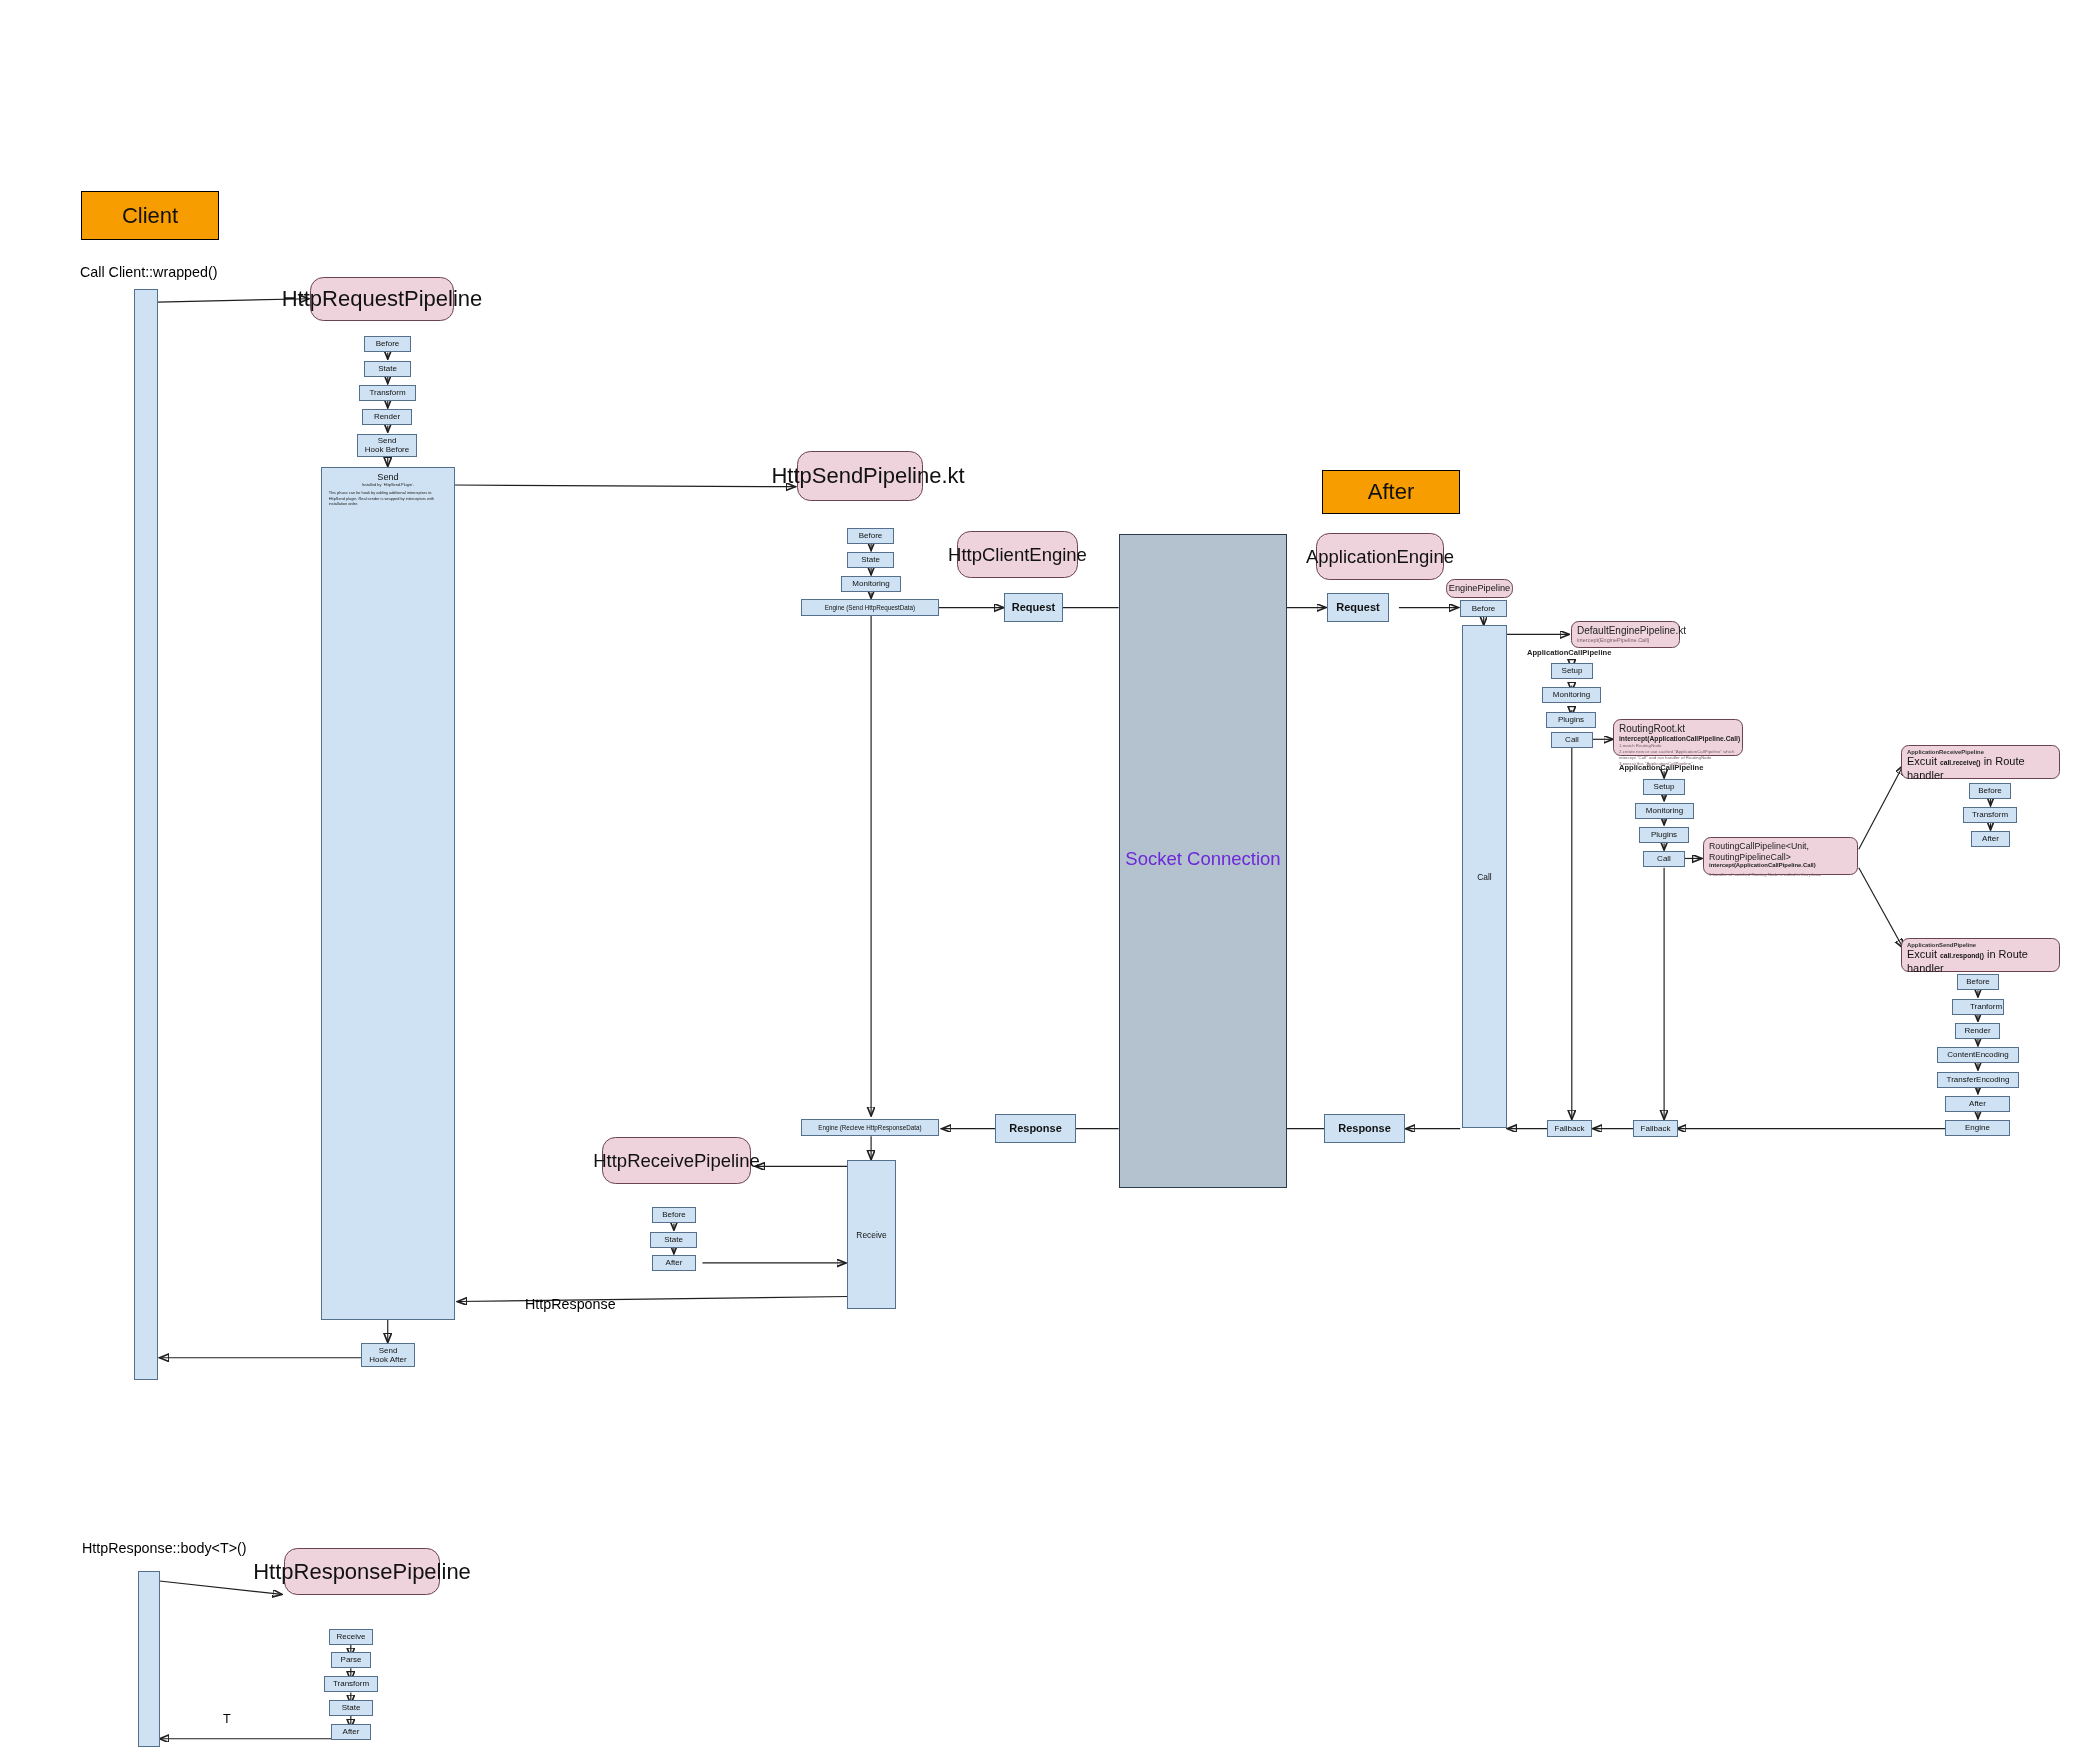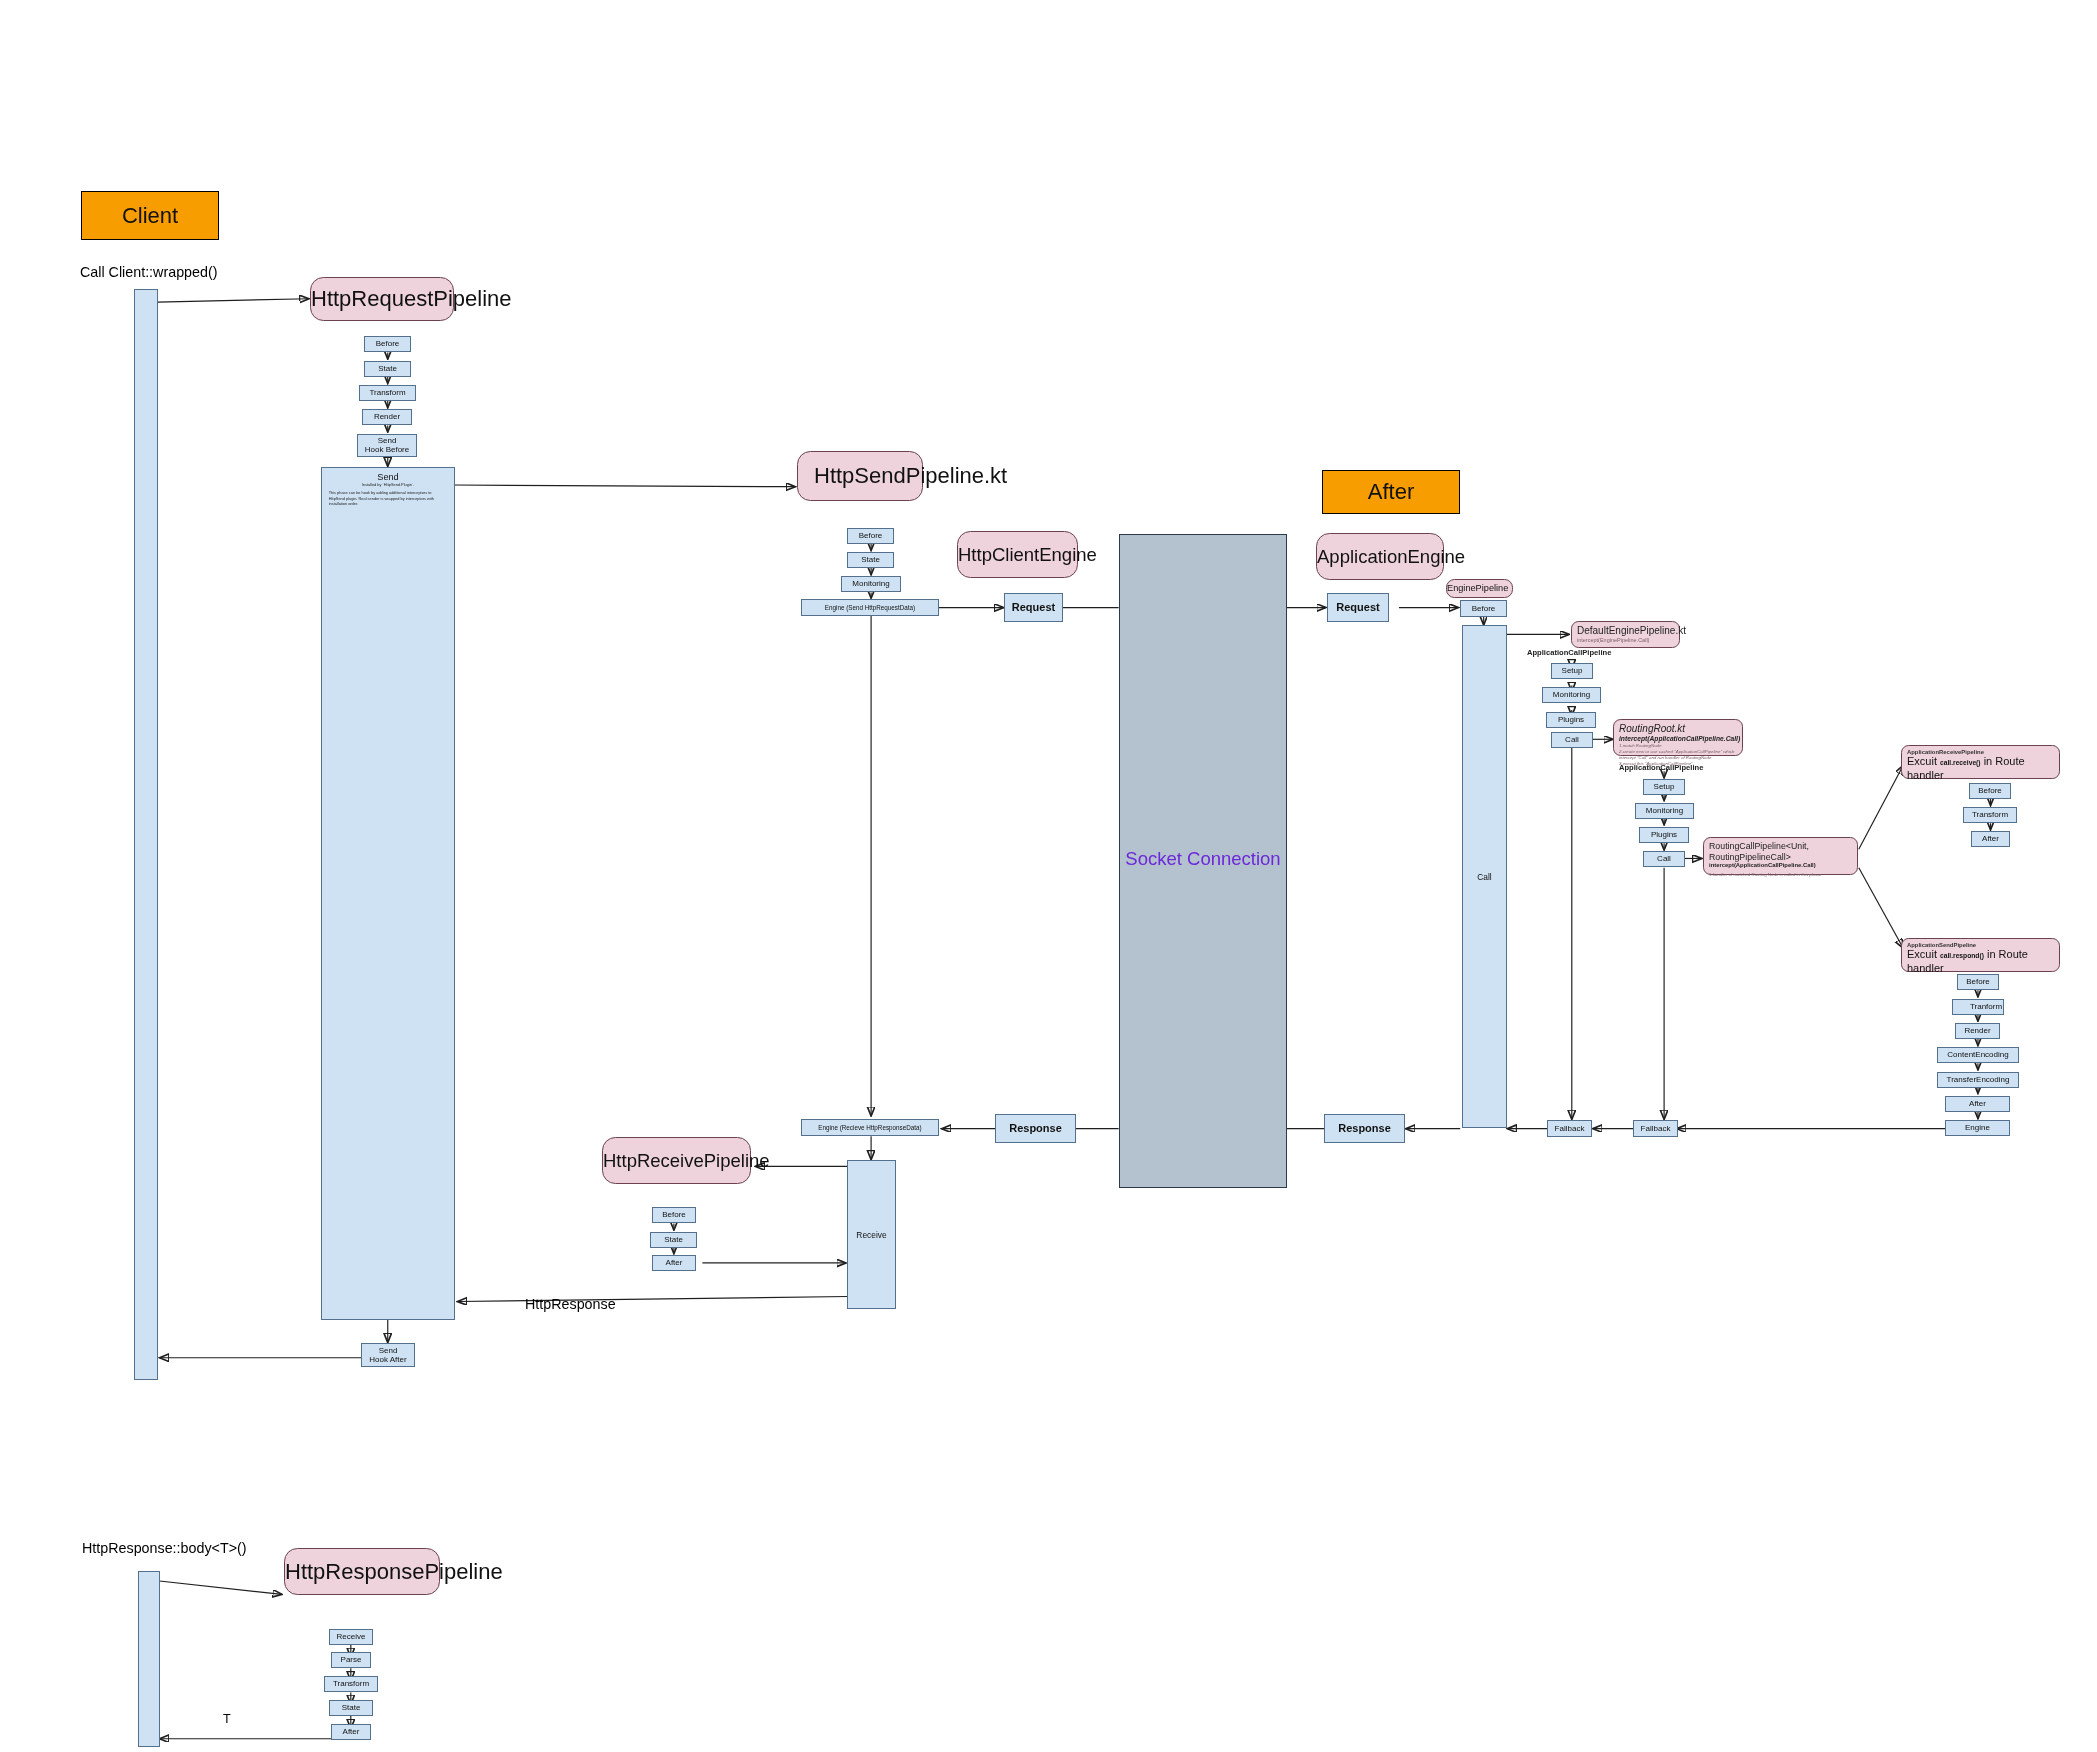--- a/index.html
+++ b/index.html
@@ -9,21 +9,21 @@
 
   
   .actor{
     background:#f79d00;border:1.7px solid #000;
     display:flex;align-items:center;justify-content:center;
     font-size:22px;color:#111;
   }
   
   .pipe{
     background:#eed3dd;border:1.3px solid #6b4252;border-radius:13.4px;
-    display:flex;align-items:center;justify-content:flex-start;
+    display:flex;align-items:center;justify-content:center;
     font-size:22px;color:#111;text-align:center;
   }
   .pipe.small{font-size:11px;border-radius:8.4px;border-width:1px;}
   .pipe.note{
     display:block;align-items:flex-start;justify-content:flex-start;
     text-align:left;padding:3.4px 5px;border-radius:7.6px;
   }
   .pipe.note .nt-title{font-size:10px;color:#222;line-height:1.15;}
   .pipe.note .nt-sub{font-size:6.7px;font-weight:bold;color:#222;line-height:1.2;}
   .pipe.note .nt-code{font-size:4.4px;color:#7a5c66;line-height:1.35;white-space:pre-line;}
@@ -277,21 +277,21 @@
   <div class="abs phase" style="left:1542px;top:687px;width:59px;height:16px;">
     <span>Monitoring</span>
     </div>
   <div class="abs phase" style="left:1546px;top:712px;width:50px;height:16px;">
     <span>Plugins</span>
     </div>
   <div class="abs phase" style="left:1551px;top:732px;width:42px;height:16px;">
     <span>Call</span>
     </div>
 
-  <div class="abs pipe note" style="left:1613px;top:719px;width:130px;height:37px;font-style:italic;">
+  <div class="abs pipe note" style="left:1613px;top:719px;width:130px;height:37px;">
     <div class="nt-title">RoutingRoot.kt</div>
     <div class="nt-sub">intercept(ApplicationCallPipeline.Call)</div>
     <div class="nt-code">1.match RoutingNode
 2.create new or use cached "ApplicationCallPipeline" which
 intercept "Call" and run handler of RoutingNode
 3.execut this "ApplicationCallPipeline".</div>
   </div>
 
   <div class="abs grp-label" style="left:1619px;top:763px;">ApplicationCallPipeline</div>
   <div class="abs phase" style="left:1643px;top:779px;width:42px;height:16px;">

